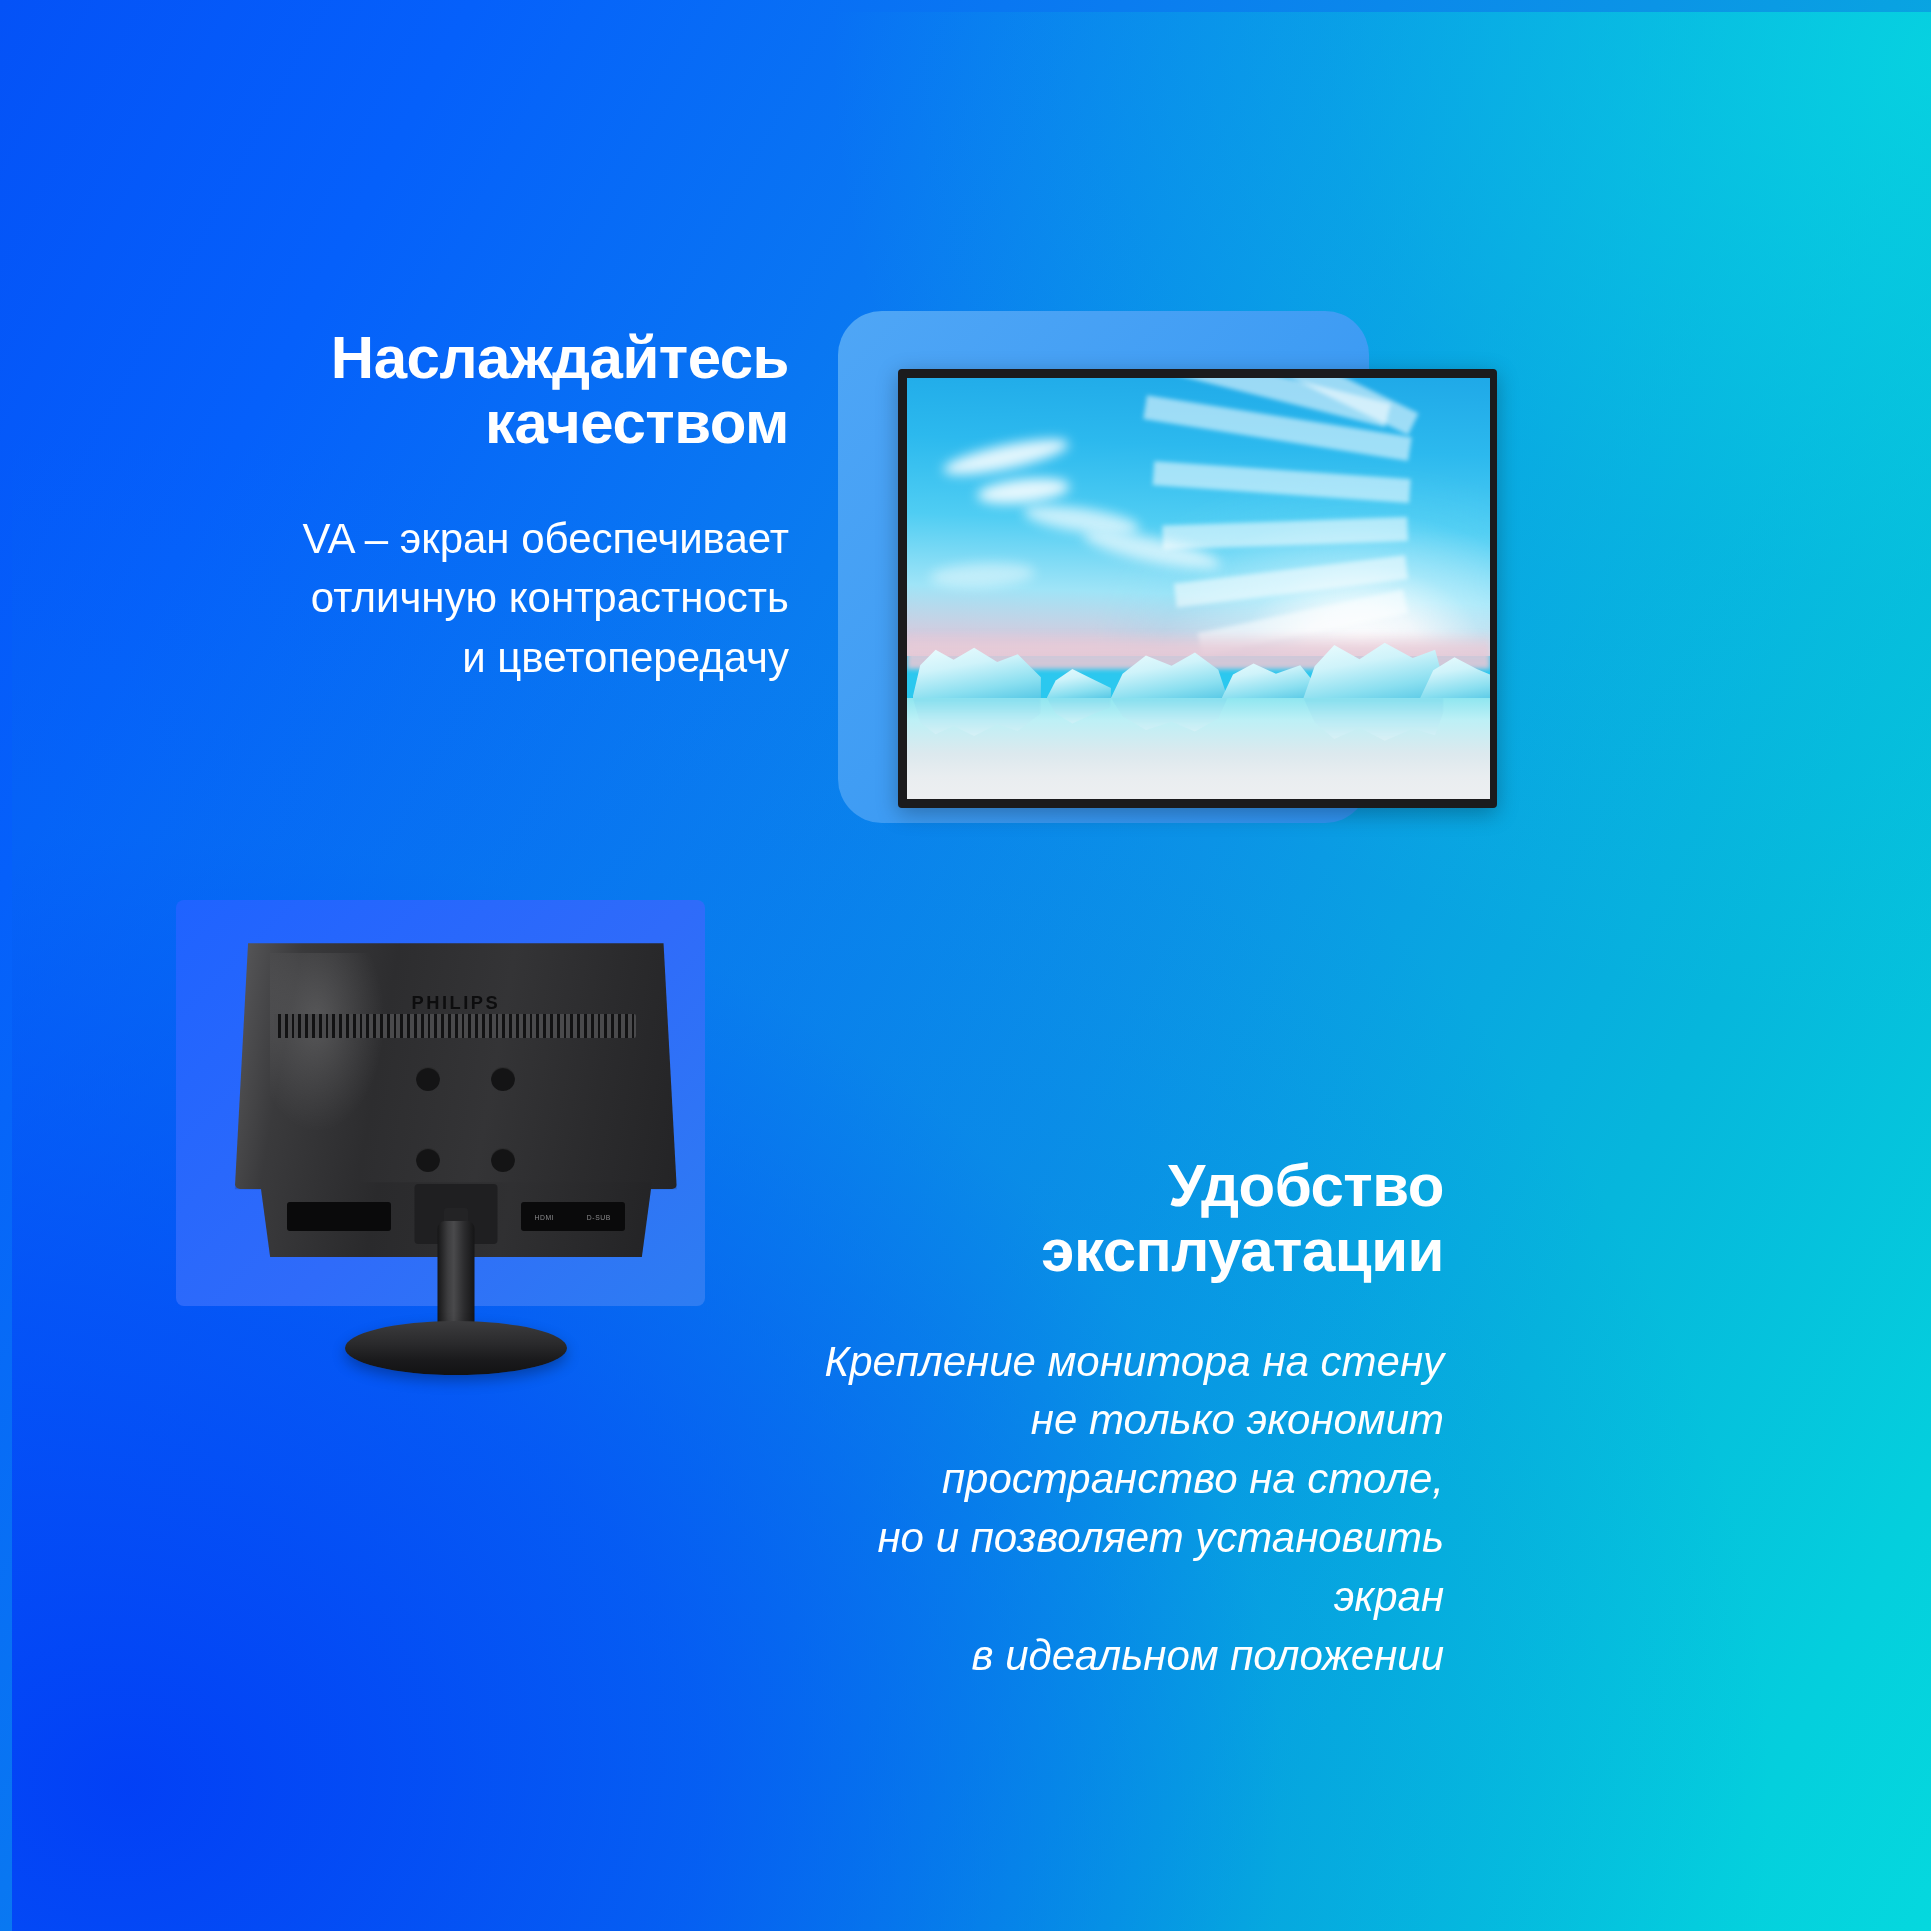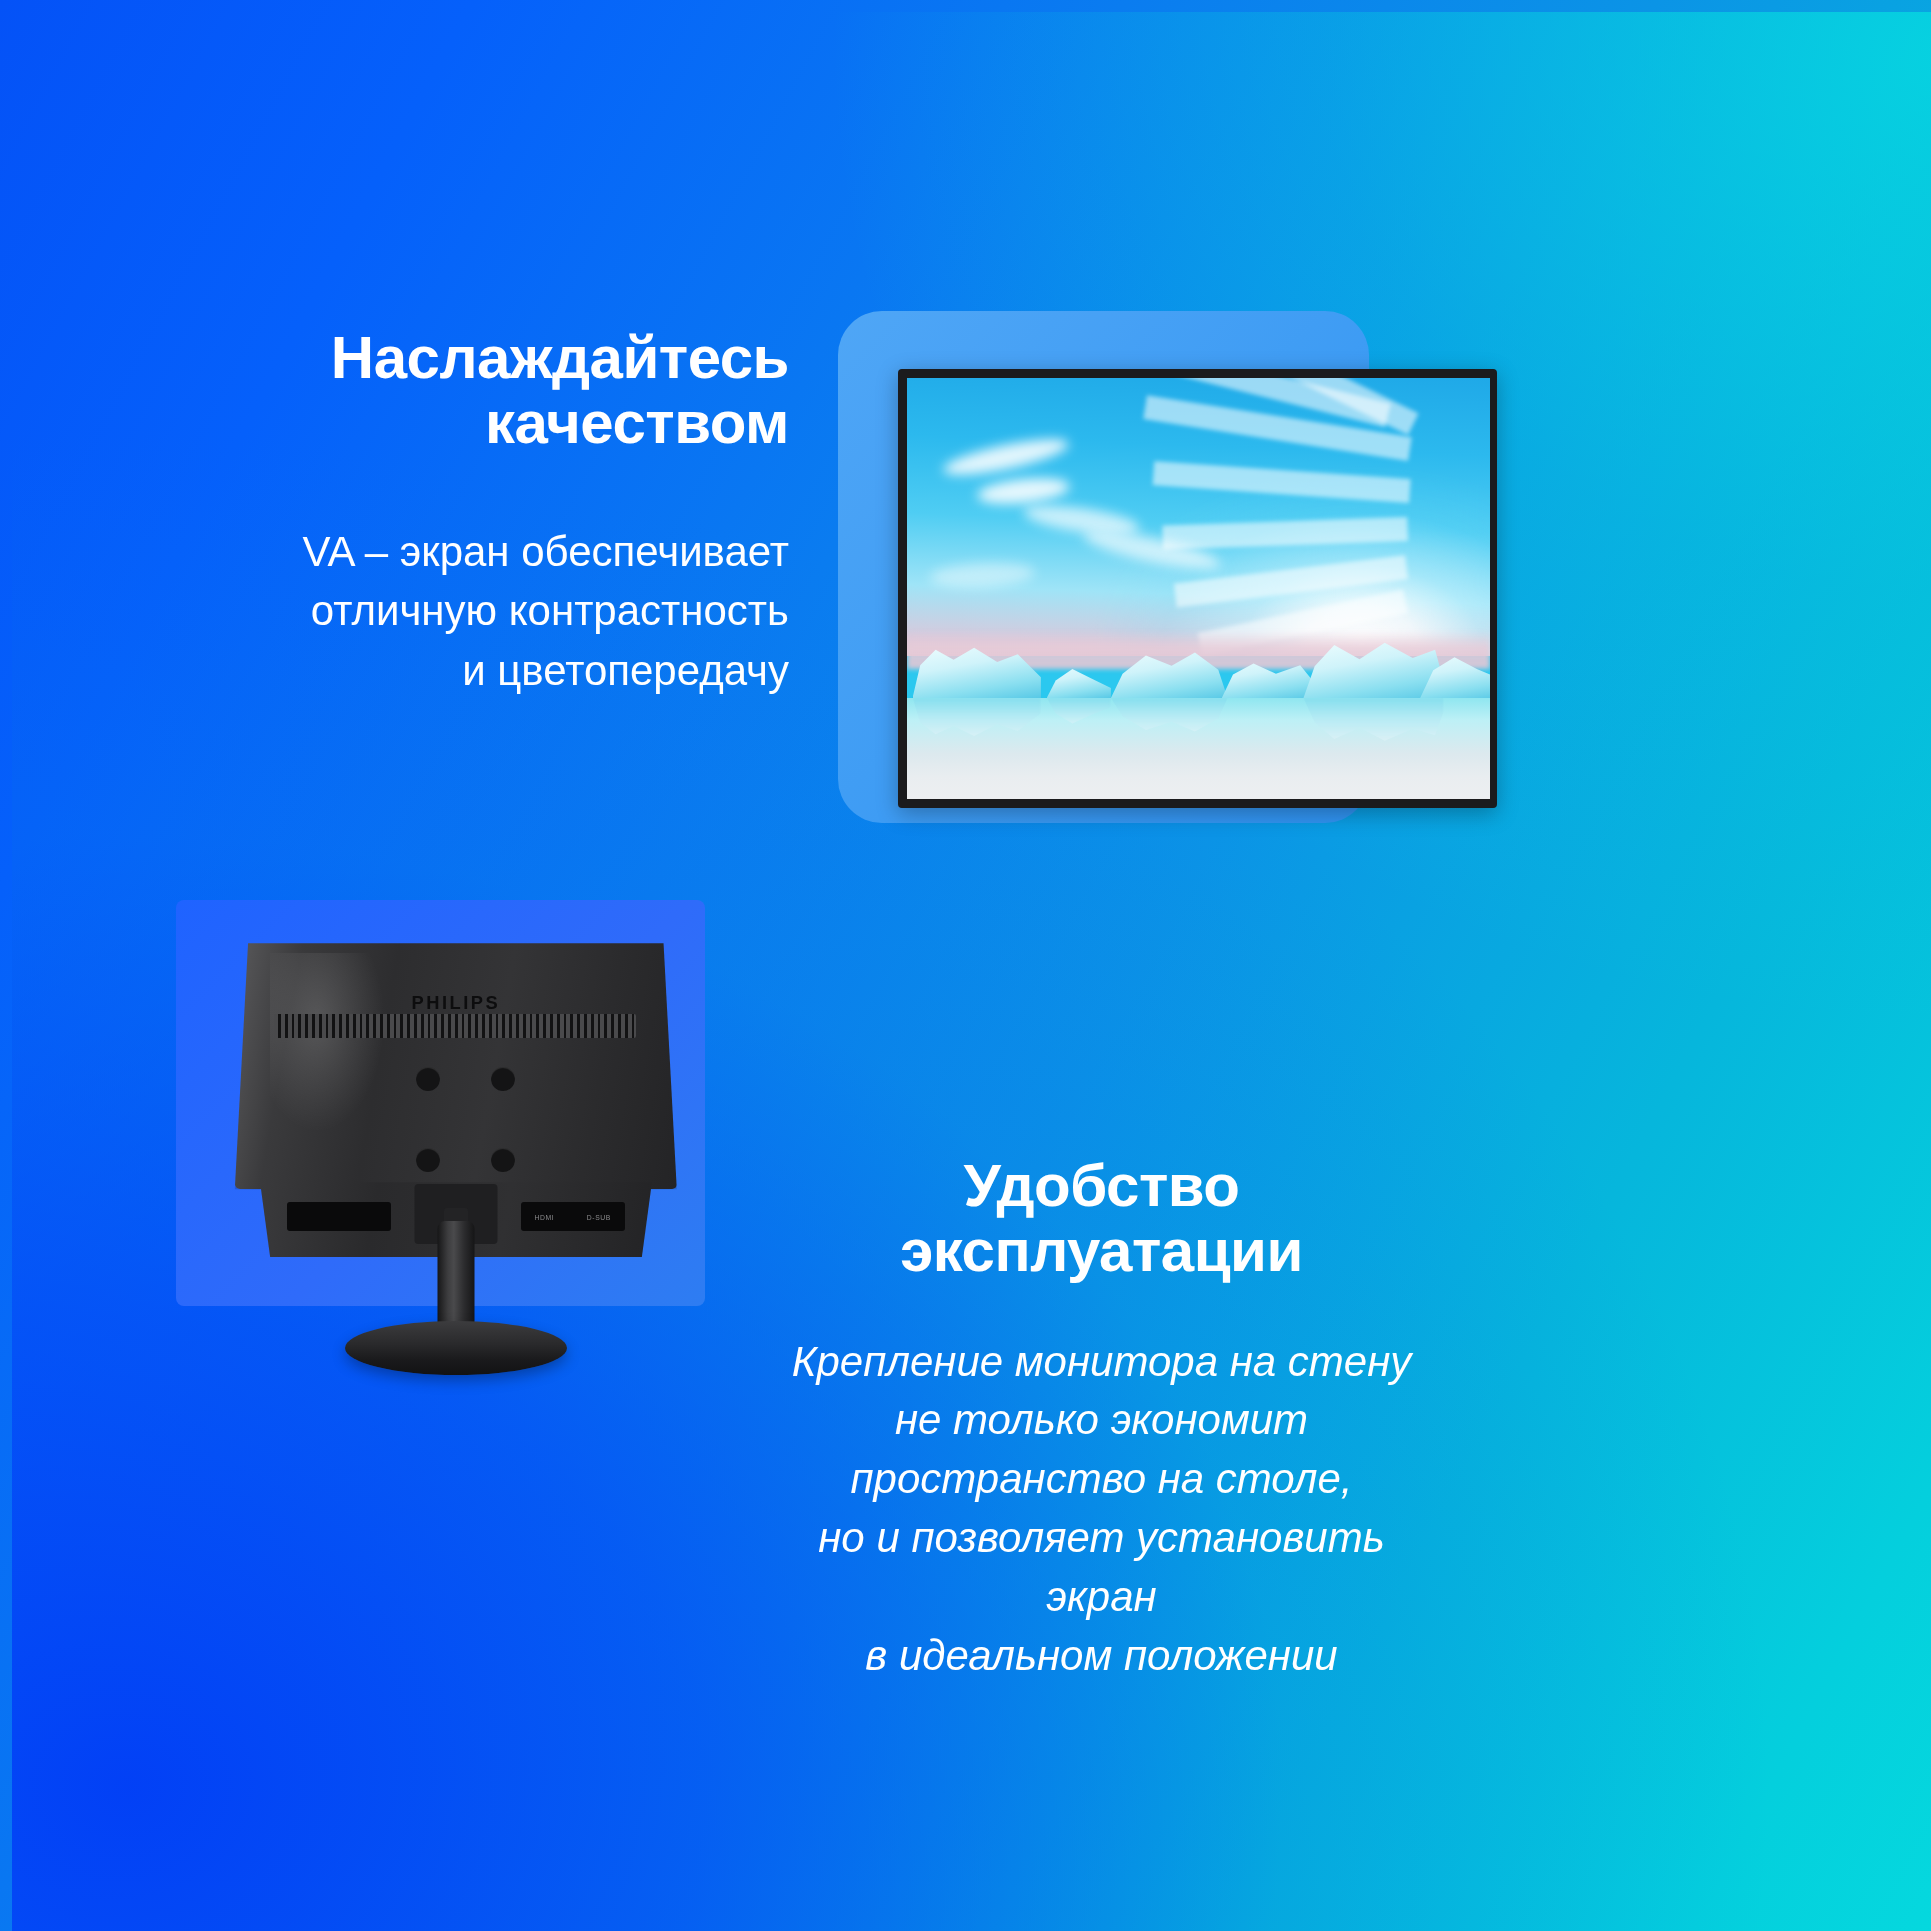--- a/index.html
+++ b/index.html
@@ -31,21 +31,21 @@
 
   .sec1-text {
     position:absolute; left:222px; top:290px; width:579px;
     text-align:right; color:#ffffff;
   }
   .h1 {
     font-size:60px; font-weight:bold; line-height:1.08;
     letter-spacing:-0.5px; white-space:pre-line;
   }
   .p1 {
-    margin-top:42px; font-size:42px; font-weight:300; line-height:1.42;
+    margin-top:29px; font-size:42px; font-weight:300; line-height:1.42;
     white-space:pre-line; color:#ffffff;
   }
 
   .card-screen {
     position:absolute; left:826px; top:299px; width:531px; height:512px;
     background:#3C9BF5; border-radius:44px;
     background:linear-gradient(135deg,#4FA6F6 0%,#2F93F2 100%);
   }
   .monitor-front {
     position:absolute; left:60px; top:58px; width:599px; height:439px;
@@ -157,22 +157,22 @@
   }
   .base {
     position:absolute; left:50%; transform:translateX(-50%); top:378px;
     width:222px; height:54px;
     background:linear-gradient(180deg,#3c3c3e 0%,#2a2a2c 42%,#1a1a1c 72%,#121213 100%);
     border-radius:50%;
     box-shadow:0 5.8px 13.5px rgba(0,0,0,0.3);
   }
 
   .sec2-text {
-    position:absolute; left:742px; top:249px; width:695px;
-    text-align:center; color:#ffffff;
+    position:absolute; left:761px; top:249px; width:695px;
+    text-align:right; color:#ffffff;
   }
   .h2 {
     font-size:60px; font-weight:bold; line-height:1.08; letter-spacing:-0.5px;
   }
   .p2 {
     margin-top:25px; font-size:42px; font-weight:300; line-height:1.40;
     white-space:pre-line;
     font-style:italic;
   }
 </style>

